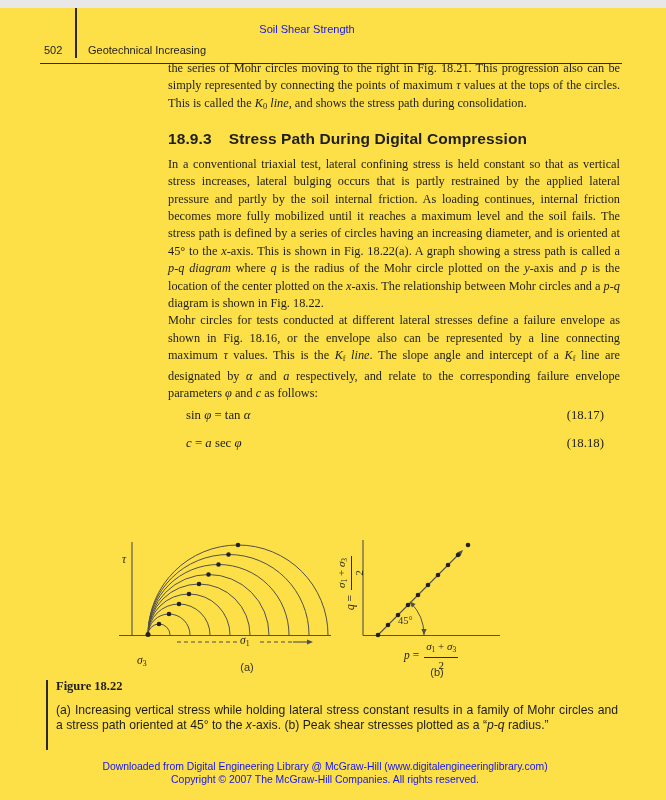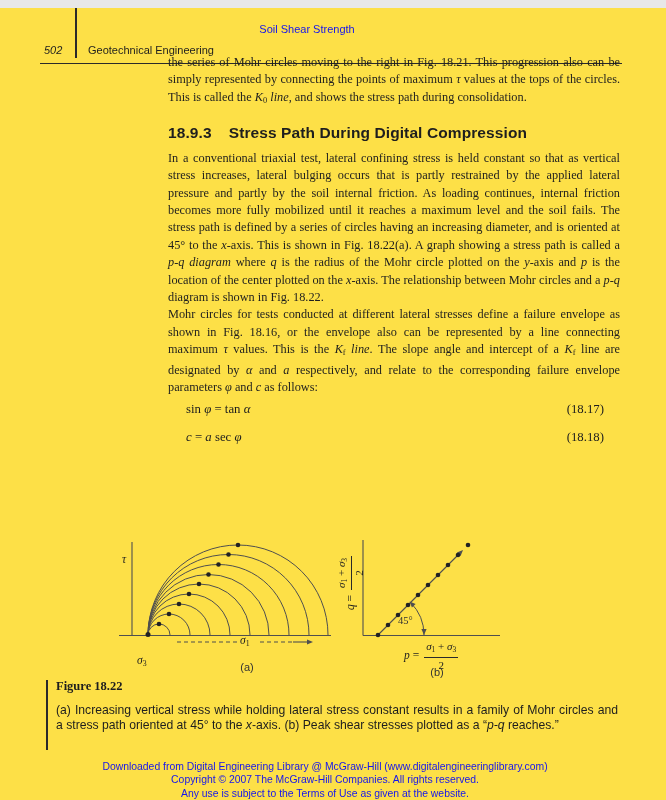--- a/index.html
+++ b/index.html
@@ -3,26 +3,26 @@
 <meta charset="utf-8">
 <style>
   html,body{margin:0;padding:0;background:#e8e8e8;}
   .page{position:relative;width:666px;height:800px;background:#fde047;margin:8px auto;
         font-family:"Liberation Serif",serif;color:#1e1e1e;overflow:hidden;}
 
   
   .running-title{position:absolute;top:15px;left:0;width:614px;text-align:center;
         font-family:"Liberation Sans",sans-serif;font-size:11px;}
   .vrule-top{position:absolute;left:75px;top:0;width:1.5px;height:50px;background:#2a2a2a;}
-  .page-number{position:absolute;left:44px;top:36px;font-family:"Liberation Sans",sans-serif;font-size:11px;font-style:italic;}
+  .page-number{position:absolute;left:44px;top:36px;font-family:"Liberation Sans",sans-serif;font-size:11px;}
   .book-title{position:absolute;left:88px;top:36px;font-family:"Liberation Sans",sans-serif;font-size:11px;}
   .hrule{position:absolute;left:40px;top:55px;width:582px;height:1.4px;background:#2a2a2a;}
 
   
-  .main{position:absolute;left:168px;top:46px;width:452px;font-size:12.3px;line-height:17.4px;
+  .main{position:absolute;left:168px;top:52px;width:452px;font-size:12.3px;line-height:17.4px;
         text-align:justify;}
   .main p{margin:0;}
   .sec-head{font-family:"Liberation Sans",sans-serif;font-weight:bold;font-size:15.5px;
         text-align:left;letter-spacing:.1px;}
   .sec-head .sec-num{margin-right:17px;}
   .h1{margin:15px 0 8px 0;}
   .h2{margin:13px 0 8px 0;}
   .eq-row{display:flex;justify-content:space-between;text-align:left;font-size:12.8px;}
   .eq-row.first{margin-top:5px;}
   .eq-row.second{margin-top:10px;}
@@ -60,21 +60,21 @@
         font-family:"Liberation Sans",sans-serif;font-size:10.4px;line-height:13.4px;}
 </style>
 </head>
 <body>
 
 <div class="page" style="color: rgb(30, 30, 30);">
 
   <div class="running-title" style="color: rgb(20, 20, 238);">Soil Shear Strength</div>
   <div class="vrule-top"></div>
   <div class="page-number">502</div>
-  <div class="book-title">Geotechnical Engineering</div>
+  <div class="book-title">Geotechnical Increasing</div>
   <div class="hrule"></div>
 
   <div class="main">
     <p><span>the series of Mohr circles moving to the right in Fig. 18.21. This progression also can be simply represented by connecting the points of maximum </span><span class="seg-i">τ</span><span> values at the tops of the circles. This is called the </span><span class="seg-i">K</span><span class="seg-sub">0</span><span class="seg-i"> line</span><span>, and shows the stress path during consolidation.</span></p>
 
     <div class="sec-head h1">
       <span class="sec-num">18.9.3</span><span>Stress Path During Digital Compression</span>
     </div>
 
     <p><span>In a conventional triaxial test, lateral confining stress is held constant so that as vertical stress increases, lateral bulging occurs that is partly restrained by the applied lateral pressure and partly by the soil internal friction. As loading continues, internal friction becomes more fully mobilized until it reaches a maximum level and the soil fails. The stress path is defined by a series of circles having an increasing diameter, and is oriented at 45° to the </span><span class="seg-i">x</span><span>-axis. This is shown in Fig. 18.22(a). A graph showing a stress path is called a </span><span class="seg-i">p-q diagram</span><span> where </span><span class="seg-i">q</span><span> is the radius of the Mohr circle plotted on the </span><span class="seg-i">y</span><span>-axis and </span><span class="seg-i">p</span><span> is the location of the center plotted on the </span><span class="seg-i">x</span><span>-axis. The relationship between Mohr circles and a </span><span class="seg-i">p-q</span><span> diagram is shown in Fig. 18.22.</span></p>
@@ -153,21 +153,20 @@
     <span><span class="seg-i">p</span><span> =</span></span>
     <span class="frac">
       <span class="num"><span class="seg-i">σ</span><span class="seg-sub">1</span><span> + </span><span class="seg-i">σ</span><span class="seg-sub">3</span></span>
       <span class="den">2</span>
     </span>
   </div>
   <div class="fig-label lab-b">(b)</div>
 
   <div class="cap-bar"></div>
   <div class="cap-title">Figure 18.22</div>
-  <div class="cap-body"><span>(a) Increasing vertical stress while holding lateral stress constant results in a family of Mohr circles and a stress path oriented at 45° to the </span><span class="seg-i">x</span><span>-axis. (b) Peak shear stresses plotted as a “</span><span class="seg-i">p-q</span><span> reaches.”</span></div>
+  <div class="cap-body"><span>(a) Increasing vertical stress while holding lateral stress constant results in a family of Mohr circles and a stress path oriented at 45° to the </span><span class="seg-i">x</span><span>-axis. (b) Peak shear stresses plotted as a “</span><span class="seg-i">p-q</span><span> radius.”</span></div>
 
   <div class="footer" style="color: rgb(20, 20, 238);">
     <div>Downloaded from Digital Engineering Library @ McGraw-Hill (www.digitalengineeringlibrary.com)</div>
     <div>Copyright © 2007 The McGraw-Hill Companies. All rights reserved.</div>
-    <div>Any use is subject to the Terms of Use as given at the website.</div>
   </div>
 
 </div>
 
 </body></html>

